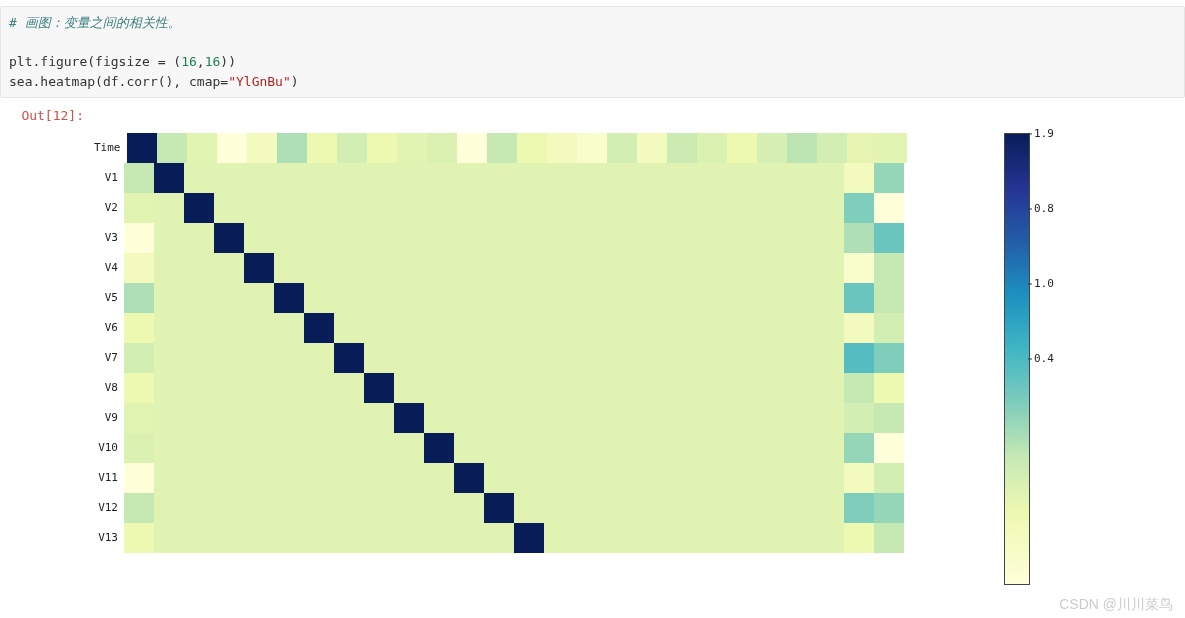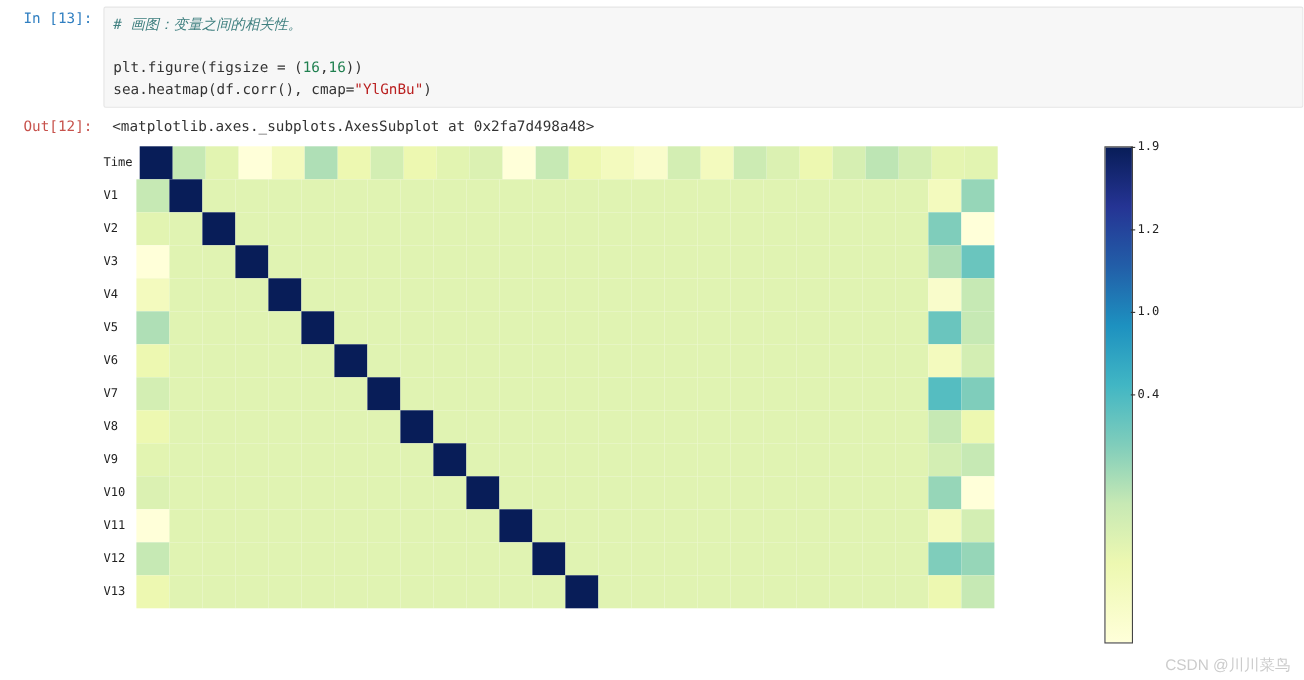--- a/index.html
+++ b/index.html
@@ -57,20 +57,21 @@
     width: 810px;
   }
   .heat-row {
     display: flex;
     height: 30px;
   }
   .y-lab {
     height: 30px;
     line-height: 30px;
     width: 40px;
+    text-align: right;
     padding-right: 6px;
     font-size: 11px;
     color: #222;
   }
   .hcell {
     width: 30px;
     height: 30px;
     flex-shrink: 0;
   }
   .cbar-wrap {
@@ -119,30 +120,28 @@
     bottom: 4px;
     font-size: 14px;
     color: rgba(160,160,160,0.55);
     font-family: sans-serif;
   }
 </style>
 </head>
 <body>
 
 <div class="cell">
-  <div class="prompt prompt-in">In  [13]:</div>
   <div class="code-area"><span class="code-comment"># 画图：变量之间的相关性。</span>
 
 <span>plt.figure(figsize = (</span><span class="code-num">16</span><span>,</span><span class="code-num">16</span><span>))</span>
 <span>sea.heatmap(df.corr(), cmap=</span><span class="code-str">"YlGnBu"</span><span>)</span></div>
 </div>
 
 <div class="cell">
   <div class="prompt prompt-out">Out[12]:</div>
-  <div class="out-text">&lt;matplotlib.axes._subplots.AxesSubplot at 0x2fa7d498a48&gt;</div>
 </div>
 
 <div class="chart-row">
   <div class="heat-wrap" id="heat">
       <div class="heat-row">
         <div class="y-lab">Time</div>
         <div class="hcell" style="background: rgb(8, 29, 88);"></div>
         <div class="hcell" style="background: rgb(198, 233, 180);"></div>
         <div class="hcell" style="background: rgb(226, 244, 177);"></div>
         <div class="hcell" style="background: rgb(255, 255, 217);"></div>
@@ -544,20 +543,20 @@
         <div class="hcell" style="background: rgb(224, 243, 178);"></div>
         <div class="hcell" style="background: rgb(224, 243, 178);"></div>
         <div class="hcell" style="background: rgb(237, 248, 177);"></div>
         <div class="hcell" style="background: rgb(198, 233, 180);"></div>
       </div>
     </div>
   <div class="cbar-wrap">
     <div class="cbar"></div>
     <div class="cbar-ticks" id="cbar-ticks">
         <div class="cbar-tick" style="top: 0px;">1.9</div>
-        <div class="cbar-tick" style="top: 75px;">1.2</div>
+        <div class="cbar-tick" style="top: 75px;">0.8</div>
         <div class="cbar-tick" style="top: 150px;">1.0</div>
         <div class="cbar-tick" style="top: 225px;">0.4</div>
       </div>
   </div>
 </div>
 
 <div class="watermark">CSDN @川川菜鸟</div>
 
 </body></html>

